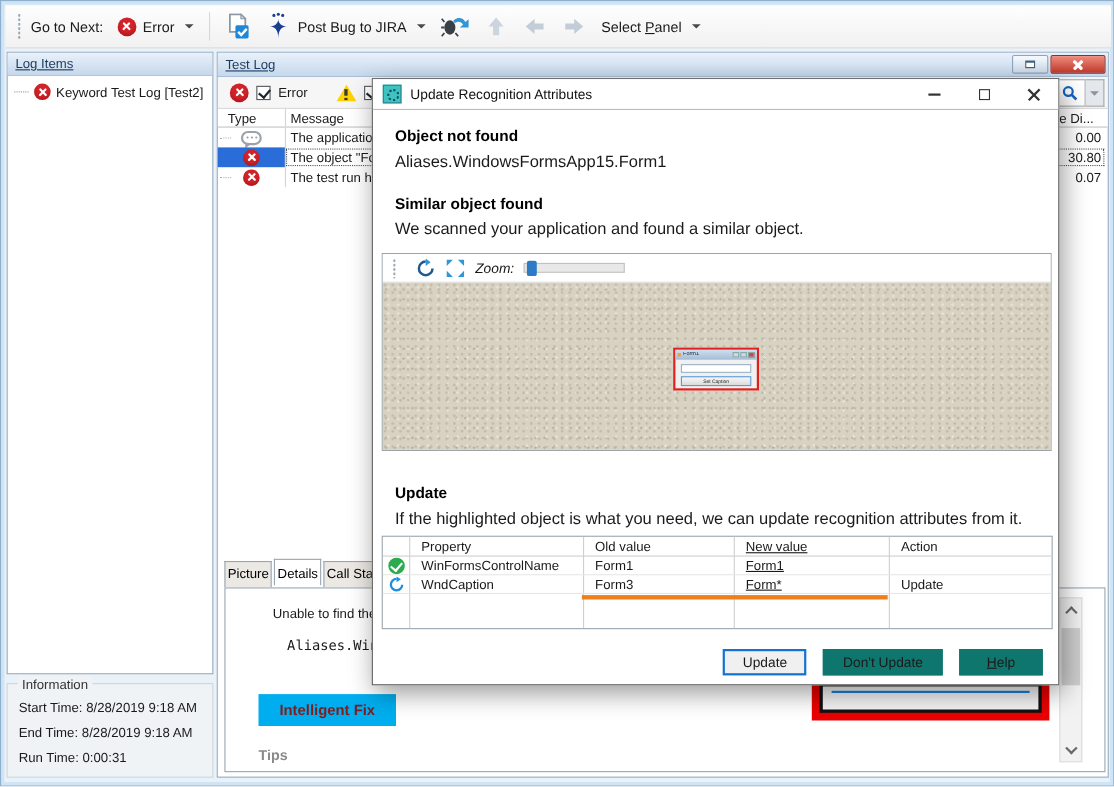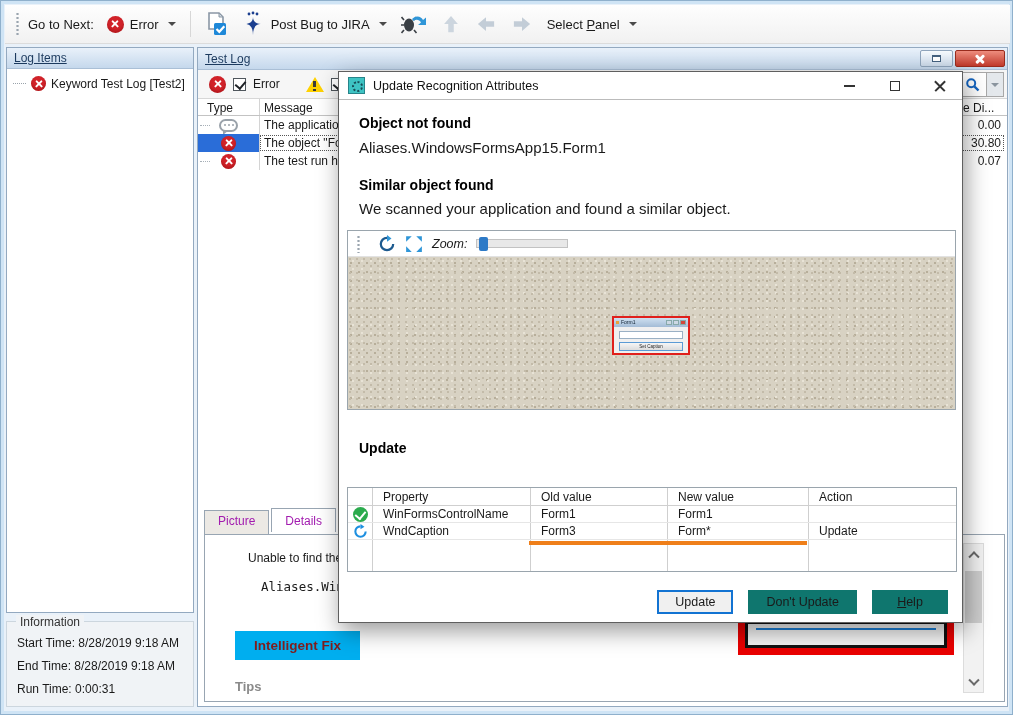--- a/index.html
+++ b/index.html
@@ -90,22 +90,22 @@
   .log-cell-msg  { position:absolute; left:61px; right:63px; height:18px; display:flex; align-items:center;
                    padding-left:5px; overflow:hidden; white-space:nowrap; }
   .log-cell-time { position:absolute; right:2px; width:59px; height:18px; display:flex; align-items:center;
                    justify-content:flex-end; padding-right:4px; }
   .row-sel .log-cell-type { background:#2a6dd8; }
   .row-sel .log-cell-msg, .row-sel .log-cell-time { outline:1px dotted #555; outline-offset:-2px; }
   .branch { position:absolute; left:2px; width:10px; border-top:1px dotted #a8b0b8; }
 
   
   .tabs { position:absolute; left:6px; top:462px; display:flex; }
-  .tab { border:1px solid #98a5b2; border-bottom:none; background:#ece9e4; padding:3px 13px 4px;
-         margin-right:2px; color:#a21caf; }
+  .tab { border:1px solid #98a5b2; border-bottom:none; background:#ece9e4; padding:3px 2px 4px;
+         margin-right:2px; color:#000000; }
   .tab.active { background:#fff; position:relative; top:-2px; padding-top:5px; }
   .details-box { position:absolute; left:6px; top:486px; width:801px; height:168px;
                  background:#fff; border:1px solid #98a5b2; }
   .details-msg { position:absolute; left:43px; top:16px; white-space:nowrap; }
   .details-mono { position:absolute; left:56px; top:44px; font-family:"DejaVu Sans Mono", monospace; font-size:12.5px; white-space:nowrap; }
   .fix-btn { position:absolute; left:30px; top:96px; width:125px; height:29px; background:#00aeef;
              color:#7f1d1d; font-weight:bold; font-size:13.5px; display:flex; align-items:center; justify-content:center; }
   .tips-label { position:absolute; left:30px; top:144px; color:#8a8a8a; font-weight:bold; font-size:13px; }
 
   .found-pic { position:absolute; left:533px; top:80px; width:216px; height:40px; background:#ea0000; }
@@ -165,21 +165,21 @@
   .mini-input { position:absolute; left:5px; top:13px; right:5px; height:8px; background:#fff; border:1px solid #9ab0c4; }
   .mini-button { position:absolute; left:5px; top:24px; right:5px; height:9px; background:linear-gradient(#f6f6f6,#dcdcdc);
                  border:1px solid #5b9bd5; font-size:4.5px; display:flex; align-items:center; justify-content:center; color:#222; }
 
   .upd-table { position:absolute; left:8px; top:415px; width:610px; height:85px; border:1px solid #9aa5ad; }
   .upd-header { position:absolute; left:0; top:0; right:0; height:18px; border-bottom:1px solid #cfcfcf;
                 display:flex; align-items:center; }
   .upd-row { position:absolute; left:0; right:0; height:17px; display:flex; align-items:center; border-bottom:1px solid #e6e6e6; }
   .uc { padding-left:11px; overflow:hidden; white-space:nowrap; height:100%; display:flex; align-items:center; }
   .uc-icon { width:24px; justify-content:center; padding-left:0; }
-  .uc-prop { width:158px; } .uc-old { width:137px; } .uc-new { width:141px; } .uc-act { flex:1; }
+  .uc-prop { width:158px; } .uc-old { width:137px; } .uc-new { width:141px;text-decoration:underline; } .uc-act { flex:1; }
   .vline { position:absolute; top:0; bottom:0; width:1px; background:#cfcfcf; }
   .orange-underline { position:absolute; left:190px; top:469px; width:278px; height:4px; background:#ef7f1a; z-index:3; }
 
   .ic-check-green { width:15px; height:15px; border-radius:50%; background:#2bab4d; position:relative; }
   .ic-check-green::after { content:""; position:absolute; left:4.5px; top:2px; width:4.5px; height:8px;
                            border:solid #fff; border-width:0 2px 2px 0; transform:rotate(40deg); }
 
   .dlg-buttons { position:absolute; left:0; right:14px; top:518px; height:24px; display:flex; justify-content:flex-end; gap:15px; }
   .dlg-btn { height:24px; background:#0f766e; border:4px solid #0f766e; padding:0 14px; font-size:12.5px;
              display:flex; align-items:center; justify-content:center; min-width:76px; }
@@ -429,20 +429,21 @@
                 <span class="mini-b red"></span>
               </span>
           </div>
           <div class="mini-input"></div>
           <div class="mini-button">Set Caption</div>
         </div>
       </div>
     </div>
 
     <span class="dlg-h1" style="top:368px">Update</span>
+    <span class="dlg-text" style="top:391px">If the highlighted object is what you need, we can update recognition attributes from it.</span>
 
     <div class="upd-table">
       <span class="vline" style="left:24px"></span>
       <span class="vline" style="left:182px"></span>
       <span class="vline" style="left:319px"></span>
       <span class="vline" style="left:460px"></span>
       <div class="upd-header">
         <span class="uc uc-icon"></span>
         <span class="uc uc-prop">Property</span>
         <span class="uc uc-old">Old value</span>

